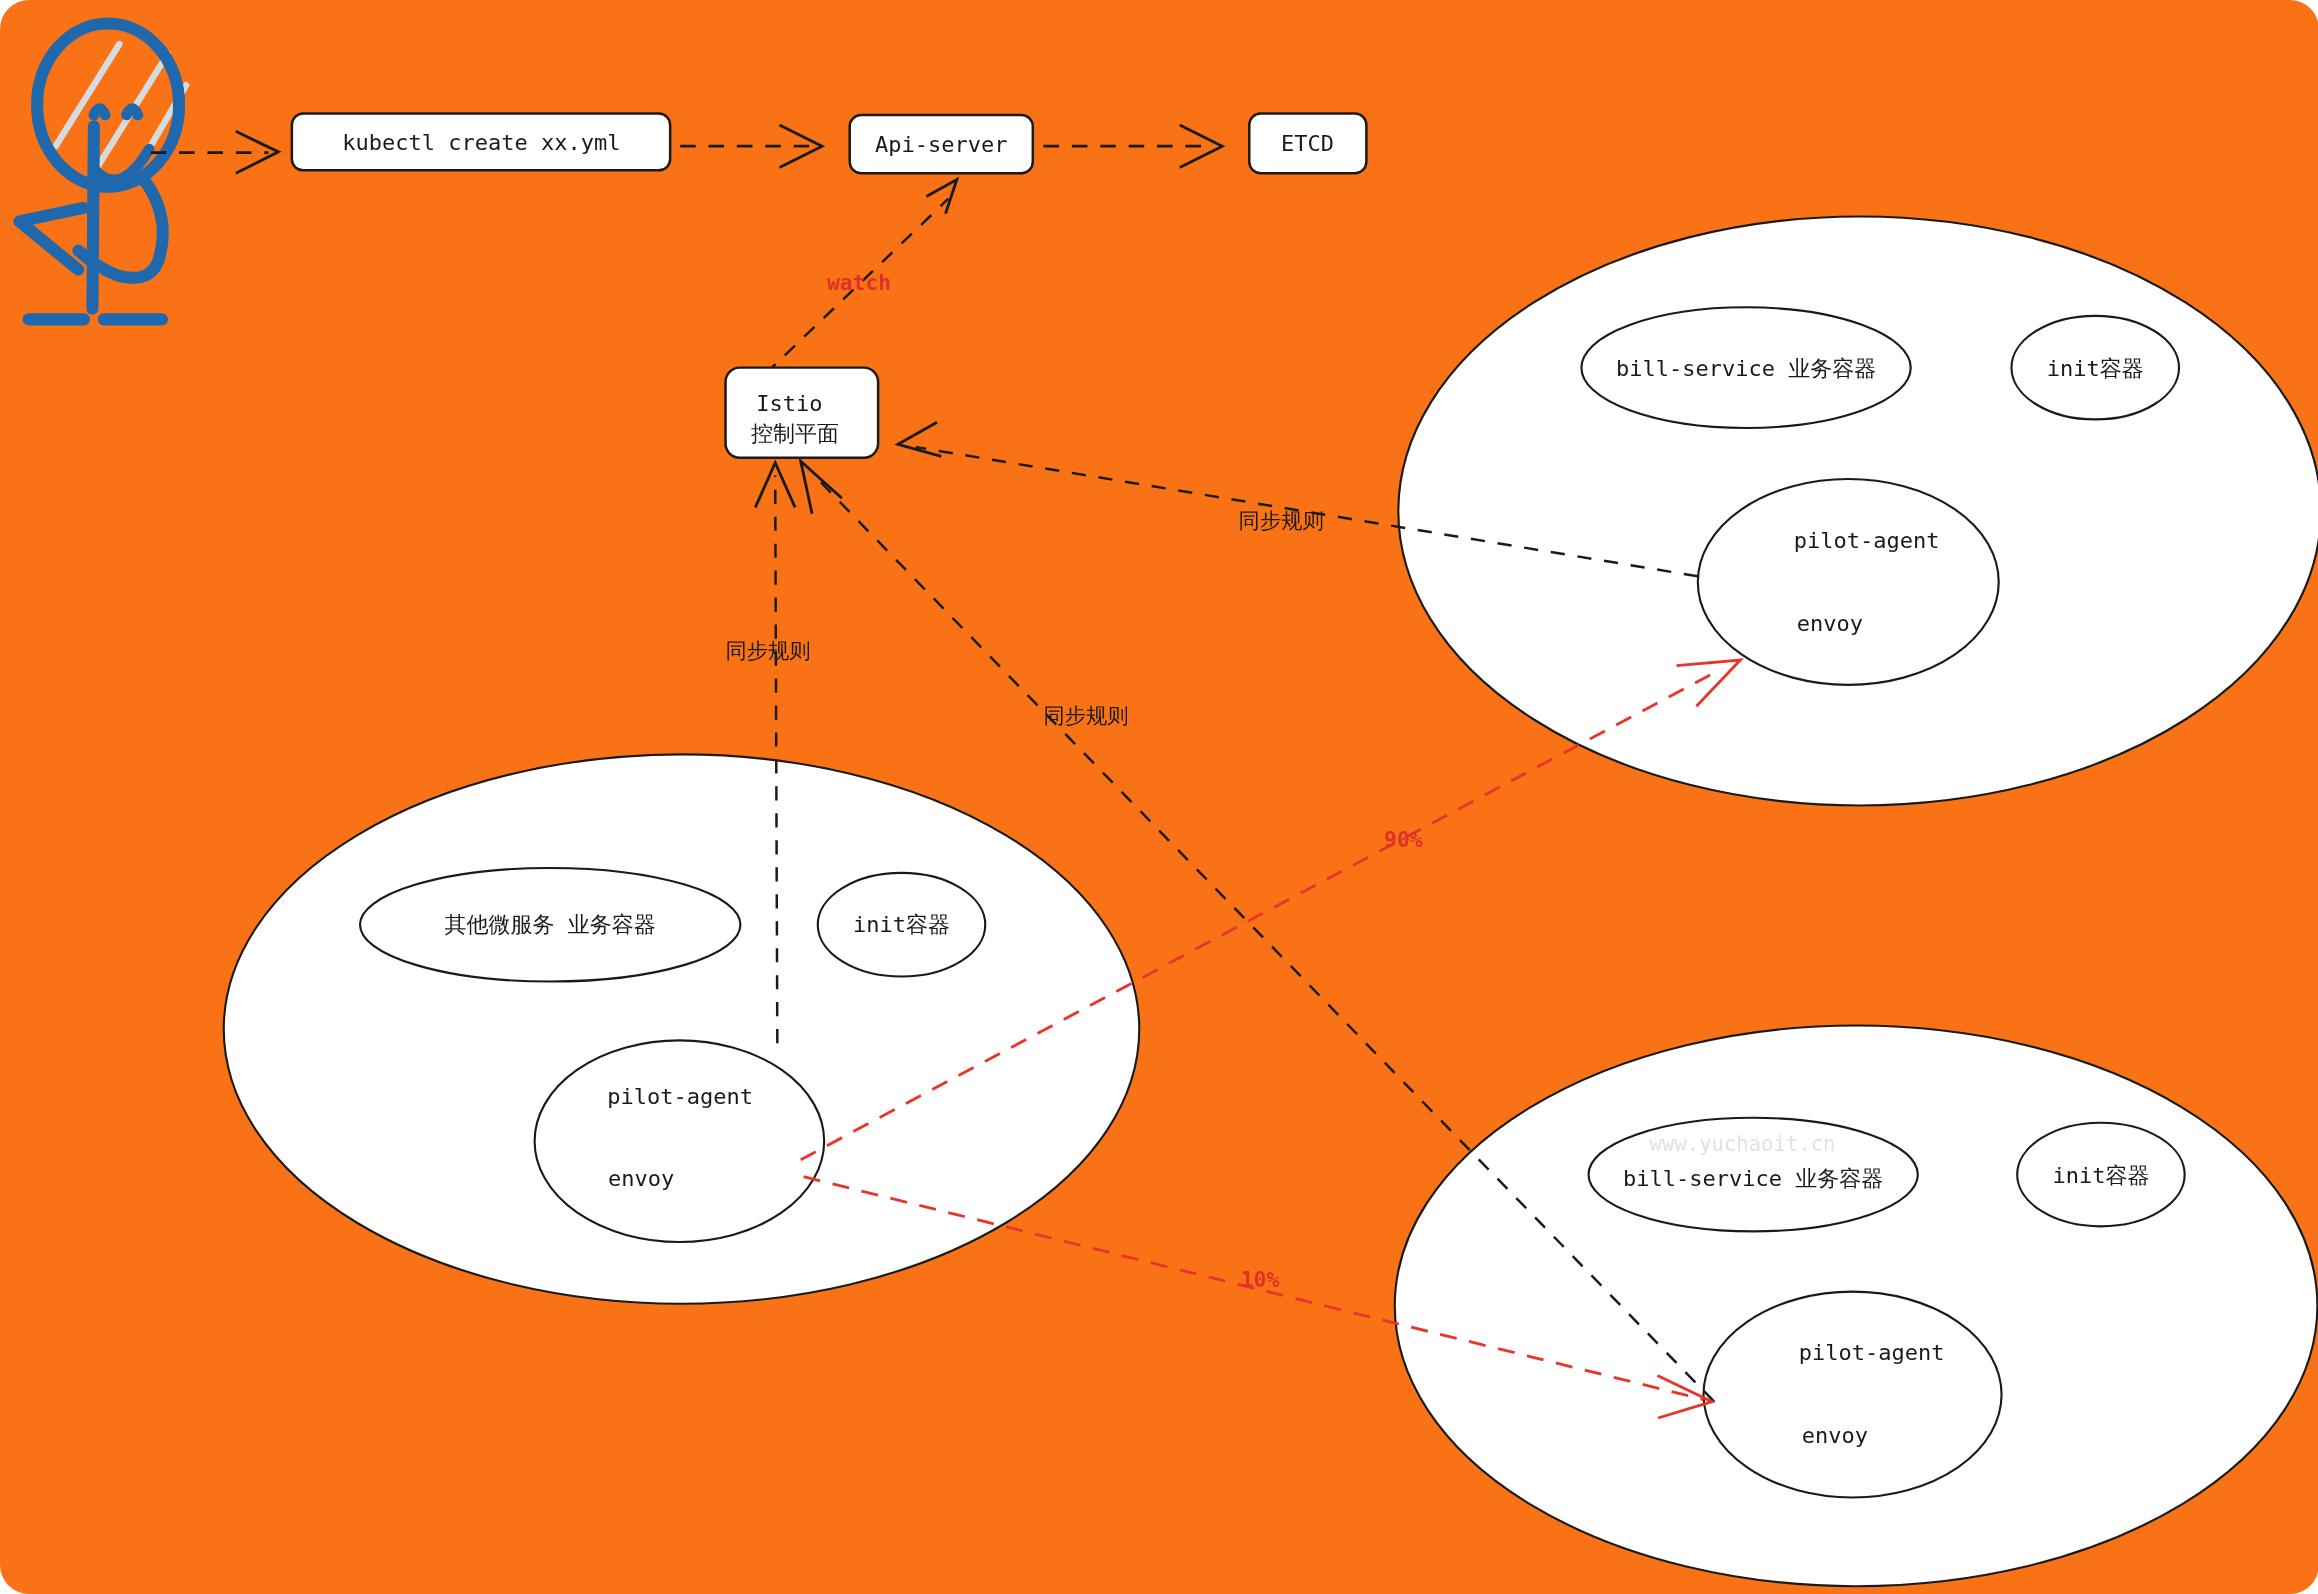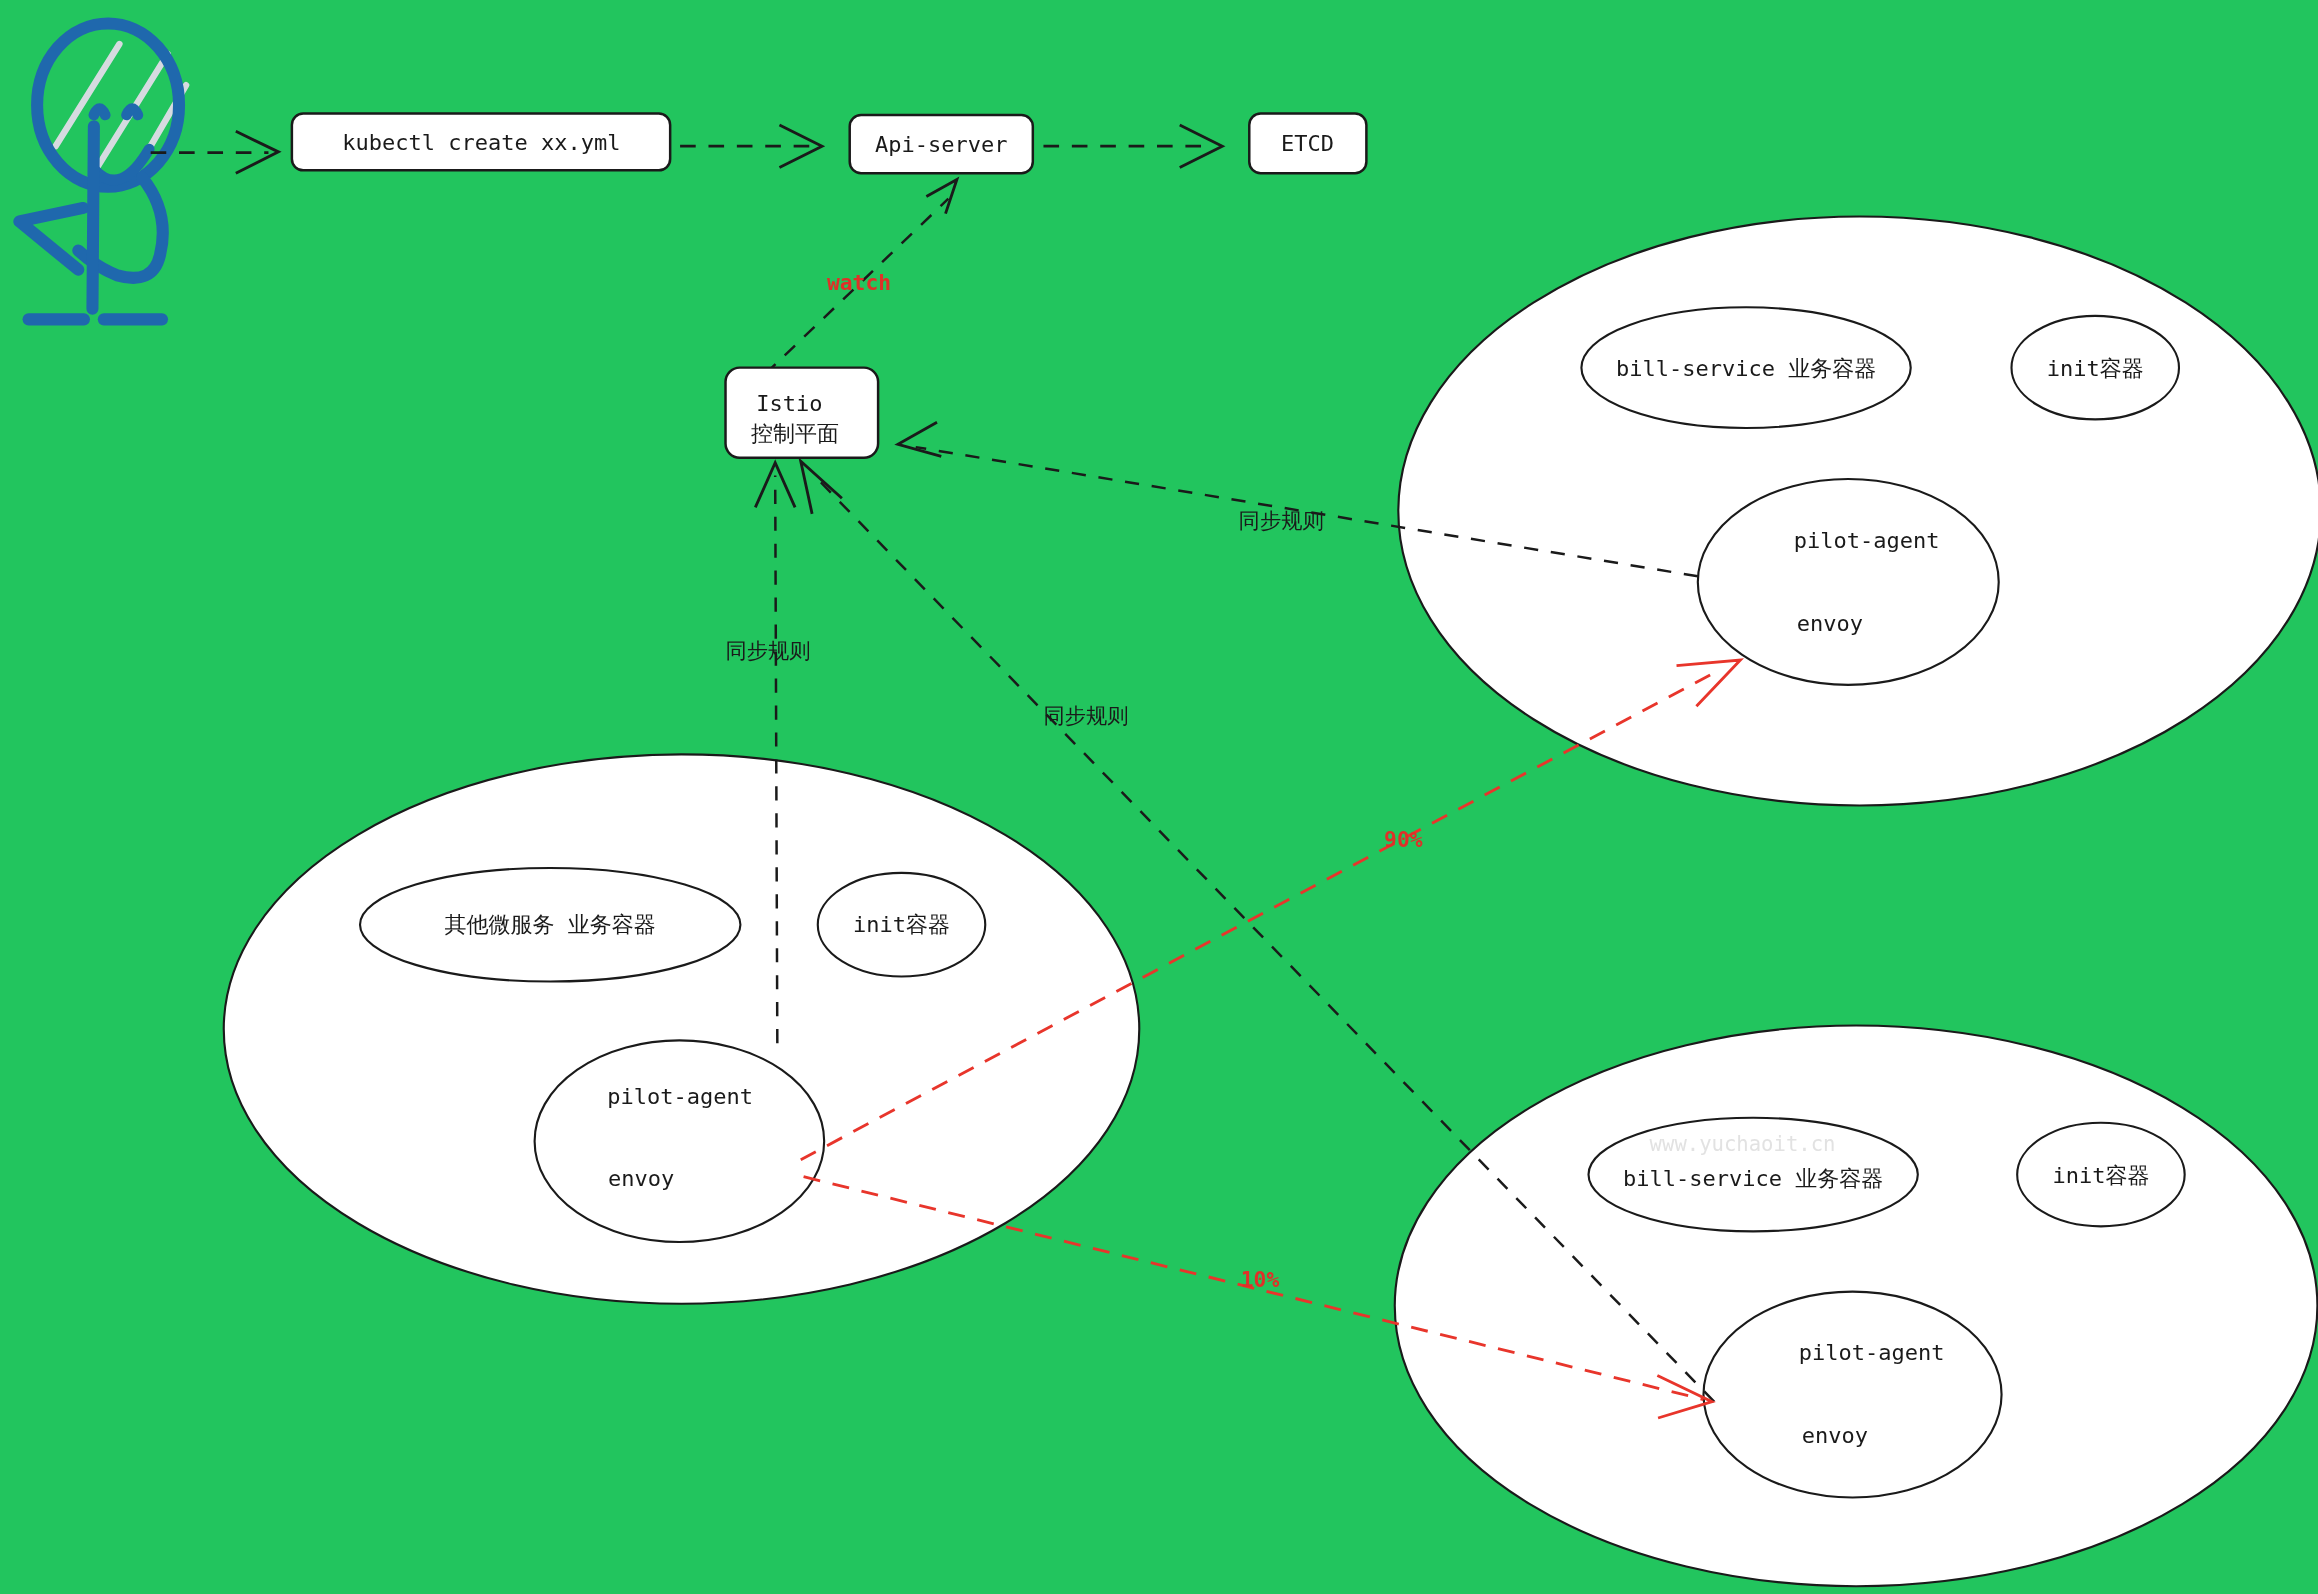--- a/index.html
+++ b/index.html
@@ -11,21 +11,22 @@
   body {
     width: 2319px;
     height: 1594px;
     overflow: hidden;
     font-family: "DejaVu Sans Mono", "Liberation Mono", monospace;
   }
   #canvas {
     position: relative;
     width: 2319px;
     height: 1594px;
-    background: #22c55e;
+    background: #f97316;
+    border-radius: 29px;
   }
   svg#diagram {
     position: absolute;
     top: 0;
     left: 0;
     width: 2319px;
     height: 1594px;
   }
   .pod-ellipse {
     fill: #ffffff;

